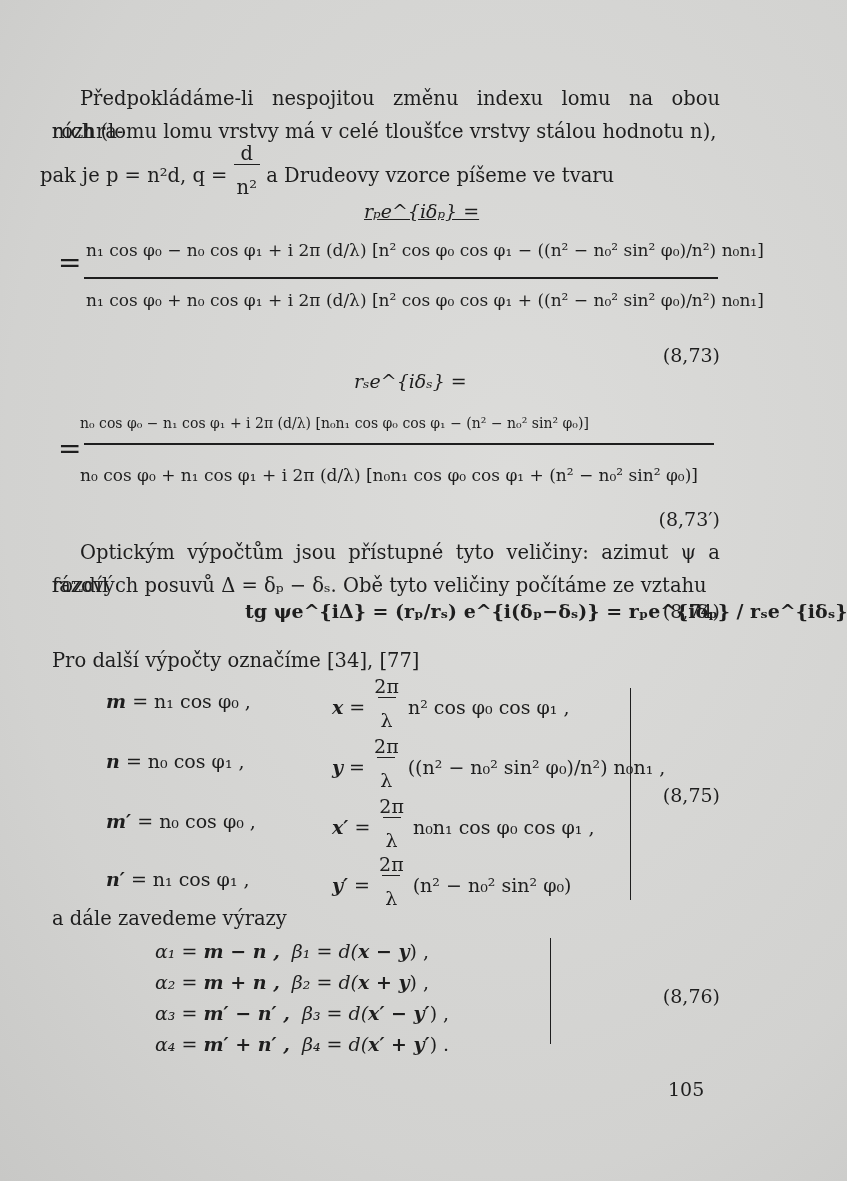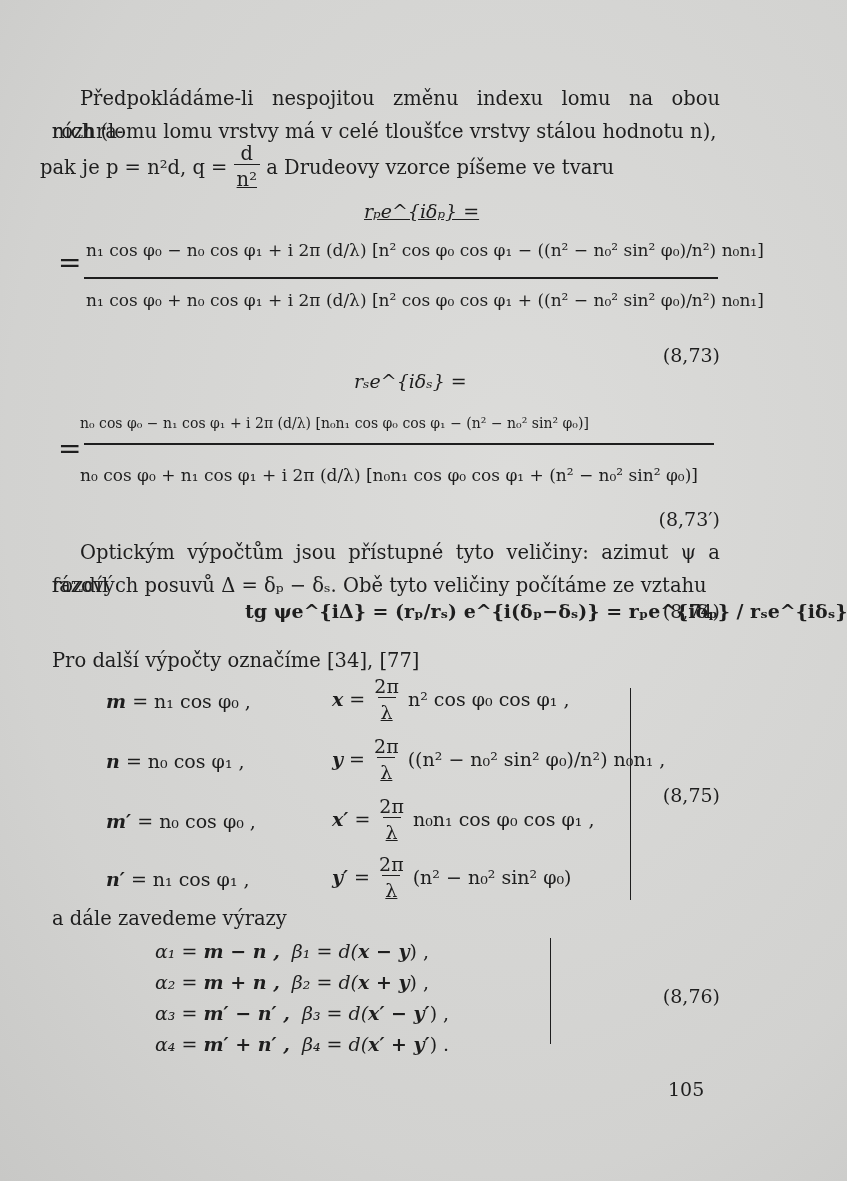--- a/index.html
+++ b/index.html
@@ -12,21 +12,21 @@
   }
   .page { position:absolute; left:0; top:0; width:847px; height:1181px;
     background: radial-gradient(ellipse at 60% 40%, #dcdcda 0%, #d2d2d0 70%, #c8c8c6 100%); }
   .para { position:absolute; left:52px; width:668px; font-size:19.5px; line-height:33px; text-align:justify; }
   .indent { text-indent:28px; }
   i { font-style:italic; }
   b.v { font-weight:bold; font-style:italic; }
   .eqlabel { position:absolute; right:127px; font-size:19px; }
   .frac { display:inline-flex; flex-direction:column; align-items:center; vertical-align:middle; line-height:1.1; }
   .frac .num { padding:0 3px; }
-  .frac .den { border-top:1.3px solid #1e1e1e; padding:4px 3px;text-decoration:underline; }
+  .frac .den { border-top:1.3px solid #1e1e1e; padding:12px 3px; }
   .abs { position:absolute; white-space:nowrap; font-size:19px; }
   .hline { position:absolute; height:1.5px; background:#1e1e1e; }
   .brace { position:absolute; border:1.6px solid #1e1e1e; border-left:none; border-top:none; border-bottom:none; }
 </style>
 </head>
 <body>
 
 <div class="page">
 
   <div class="para indent" style="top:82px;">Předpokládáme-li nespojitou změnu indexu lomu na obou rozhra-</div>

